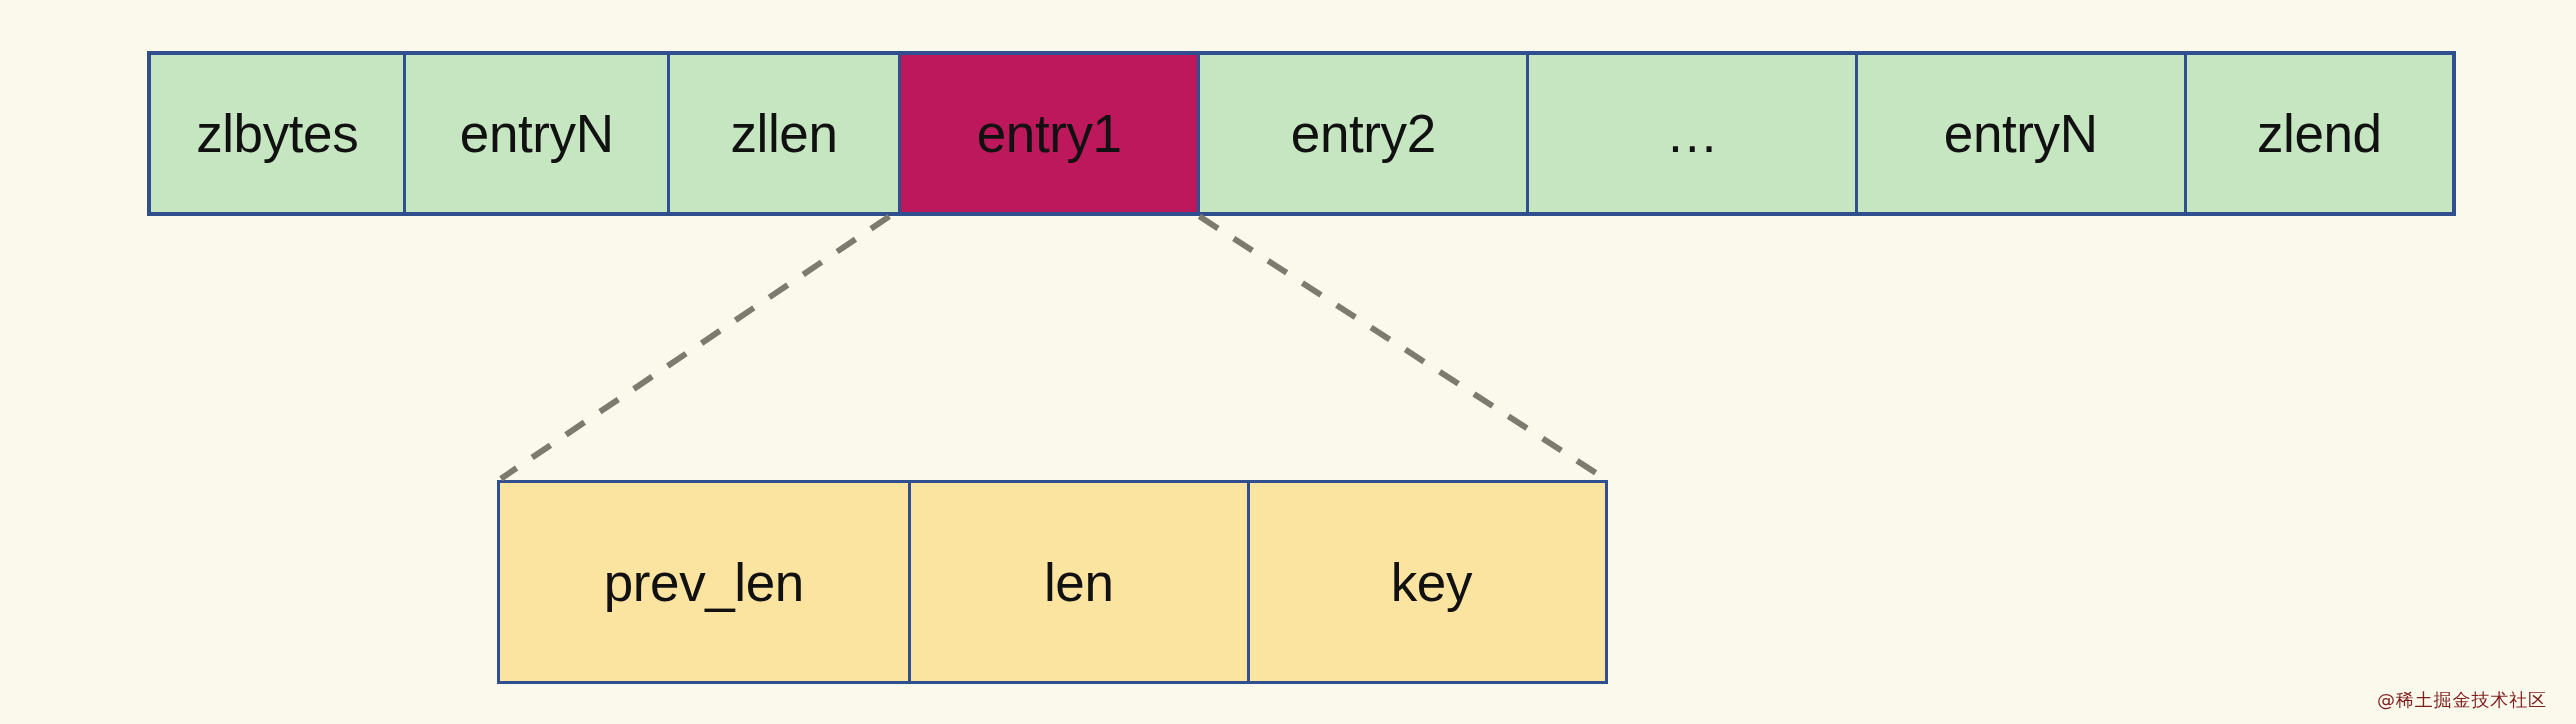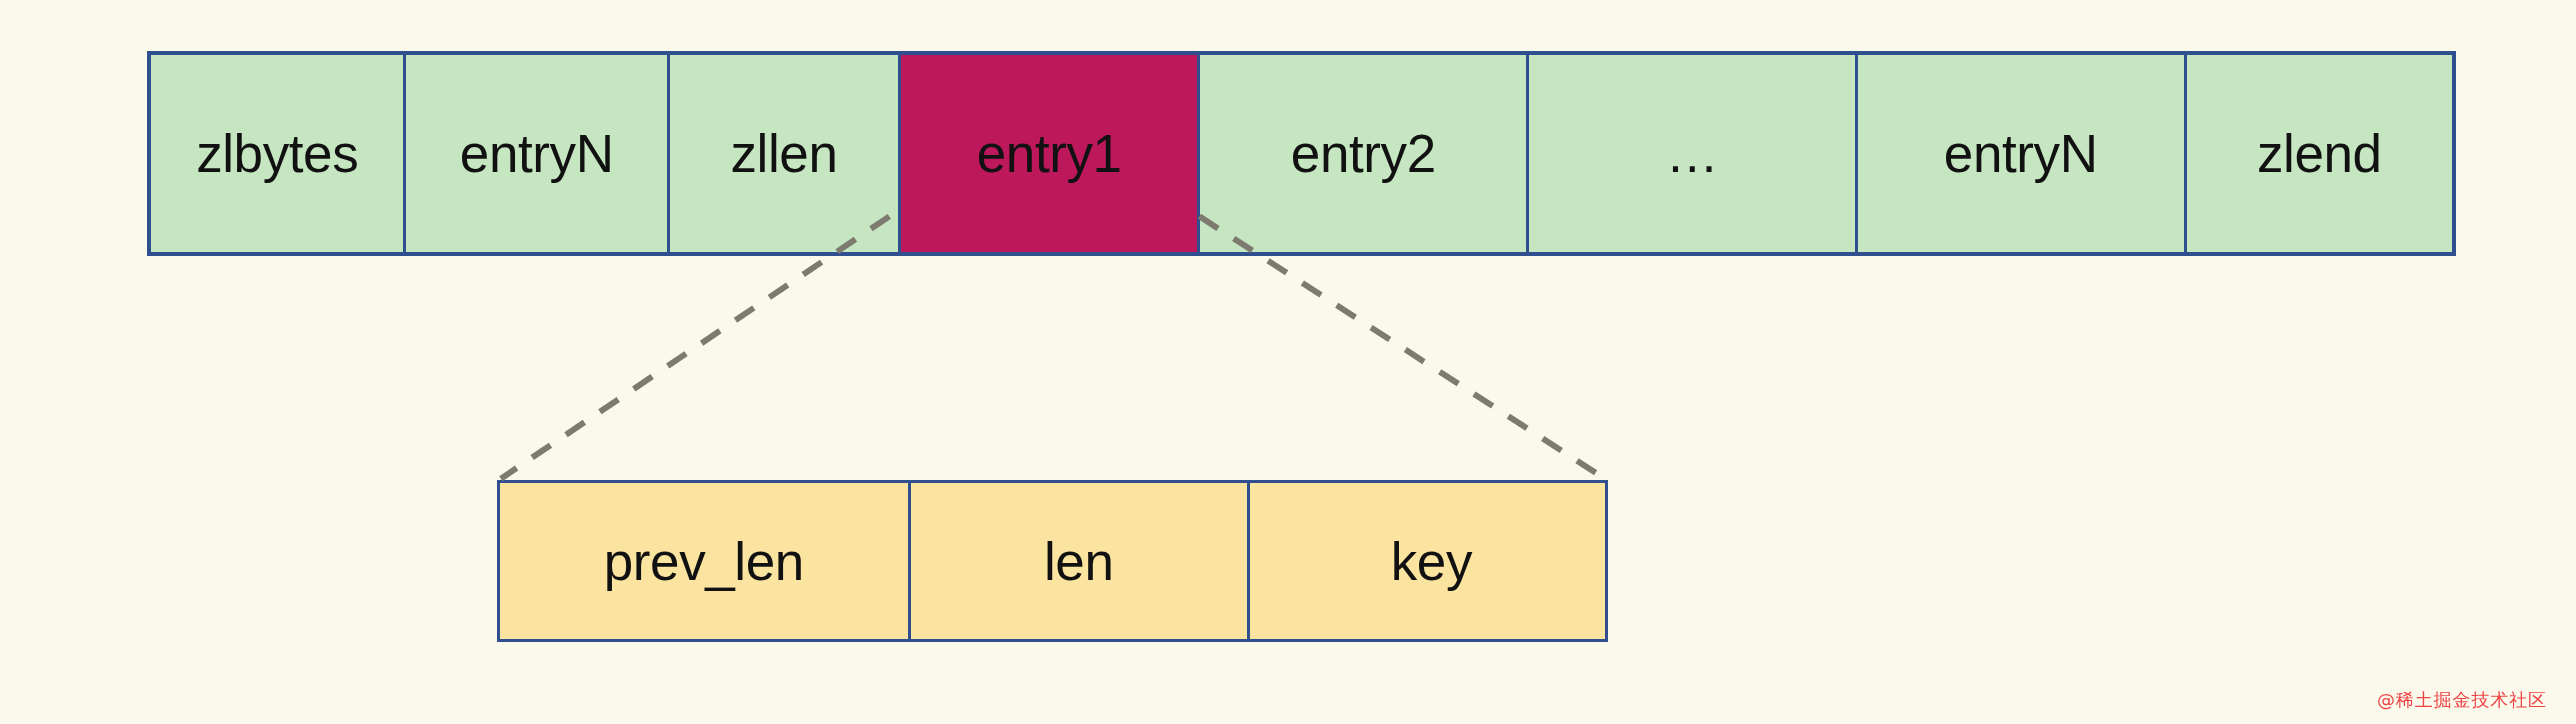--- a/index.html
+++ b/index.html
@@ -46,32 +46,32 @@
   }
   .cell:first-child {
     border-left: none;
   }
 
   
   #ziplist-row {
     left: 147px;
     top: 51px;
     width: 2309px;
-    height: 205px;
+    height: 165px;
   }
   #ziplist-row .cell {
     background: #c5e6c0;
   }
 
   
   #entry-row {
     left: 497px;
     top: 480px;
     width: 1111px;
-    height: 162px;
+    height: 204px;
   }
   #entry-row .cell {
     background: #fbe3a0;
   }
 
   
   #connectors {
     position: absolute;
     left: 0;
     top: 0;
@@ -79,21 +79,21 @@
     height: 724px;
     pointer-events: none;
   }
 
   
   #watermark {
     position: absolute;
     right: 29px;
     bottom: 12px;
     font-size: 18px;
-    color: #ef4444;
+    color: #7f1d1d;
     letter-spacing: 0.9px;
     font-family: "DejaVu Sans", sans-serif;
     user-select: none;
   }
 </style>
 </head>
 <body style="background: rgb(251, 248, 236);">
 
 <div id="canvas" style="background: rgb(251, 248, 236);">
 

